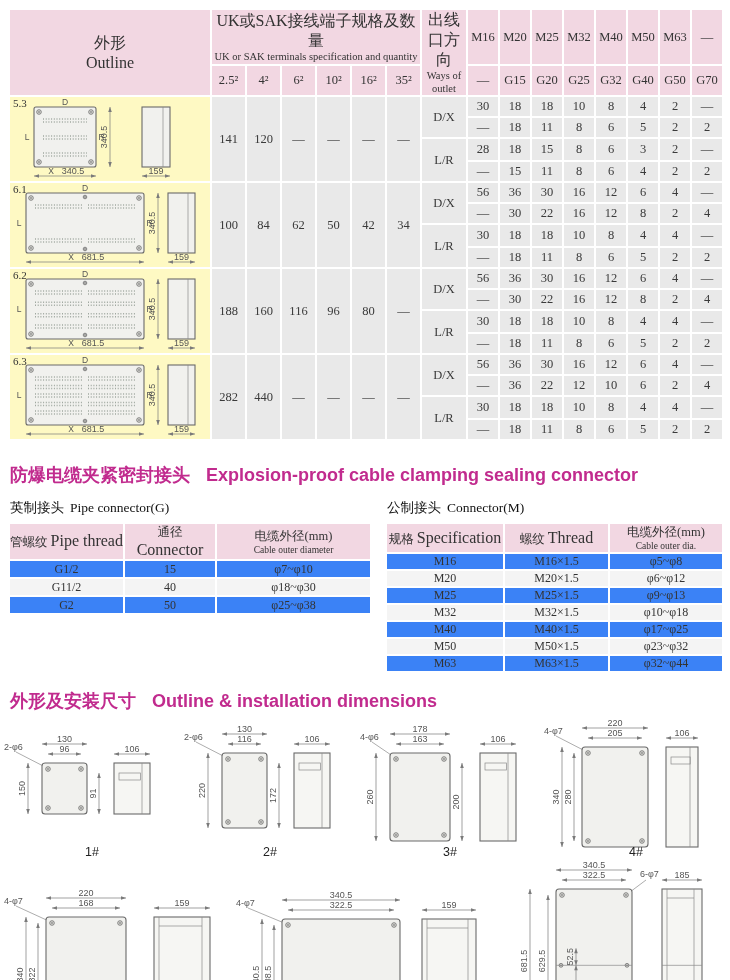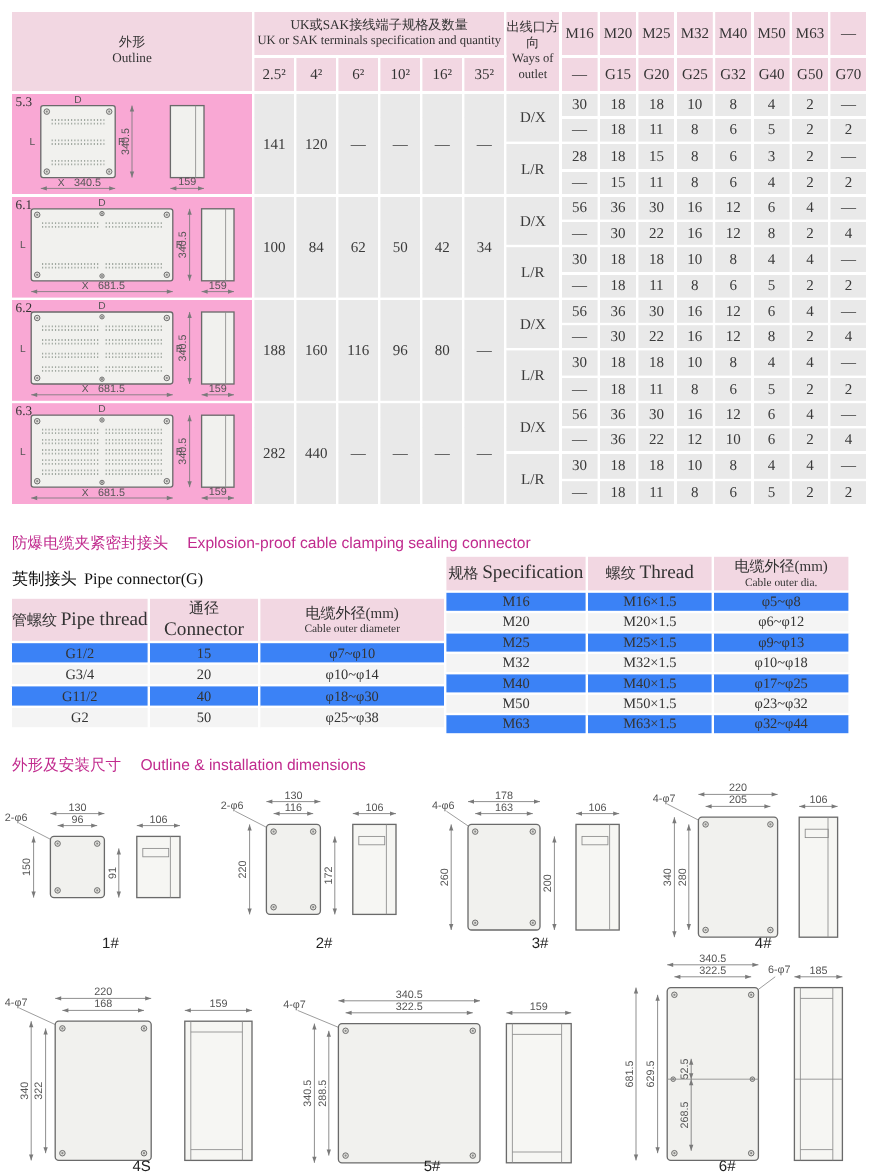--- a/index.html
+++ b/index.html
@@ -4,34 +4,34 @@
 <style>
   *{box-sizing:border-box}
   html,body{margin:0;padding:0}
   body{width:730px;height:980px;background:#fff;font-family:"Liberation Serif",serif;color:#222;overflow:hidden}
   svg{display:block}
   
   .main-table{border-collapse:collapse;table-layout:fixed;margin:8px 0 0 8px}
   .main-table td{border:2px solid #fff;background:#e9e9e9;text-align:center;vertical-align:middle;
                  padding:0;font-size:12.5px;color:#3a3a3a;overflow:hidden}
   .main-table td.hd{background:#f2d7e2;color:#333}
-  .hd .zh{font-size:11px;line-height:1.25}
+  .hd .zh{font-size:16px;line-height:1.25}
   .hd .en{font-size:10.5px;line-height:1.2}
   tr.hr1{height:38px}
   tr.hr2{height:30px}
   tr.vr{height:21px}
-  td.outline-cell{background:#f9a8d4;padding:0}
+  td.outline-cell{background:#fef9c3;padding:0}
   td.dircell{font-size:12.5px}
   
-  .sec-title{font-family:"Liberation Sans",sans-serif;font-weight:normal;font-size:13px;color:#c12b8e}
+  .sec-title{font-family:"Liberation Sans",sans-serif;font-weight:bold;font-size:18px;color:#c12b8e}
   .sec-title.first{margin:22px 0 0 10px}
   .sec-title.second{margin:16px 0 2px 10px}
   .sec-title .en{margin-left:16px}
   
-  .conn-row{display:flex;width:714px;margin:0 8px}
+  .conn-row{display:flex;justify-content:space-between;width:714px;margin:0 8px}
   .conn-col .subtitle{font-size:13.5px;margin:12px 0 5px 2px;color:#111}
   .conn-col .subtitle .en{margin-left:6px}
   .conn-table{border-collapse:collapse;width:100%;table-layout:fixed}
   .conn-table td{border:2px solid #fff;background:#3b82f6;text-align:center;vertical-align:middle;
                  font-size:12px;color:#333;padding:0}
   .conn-table thead td{background:#f2d7e2;height:30px}
   .conn-table thead .zh{font-size:12.5px}
   .conn-table thead .en{font-size:16px}
   .conn-table thead .sub{font-size:9.5px;line-height:1.1}
   .conn-table tbody tr:nth-child(even) td{background:#f4f4f4}
@@ -534,39 +534,37 @@
           </td>
         </tr>
       </thead>
       <tbody id="pipe-tbody">
           <tr>
             <td>G1/2</td>
             <td>15</td>
             <td>φ7~φ10</td>
           </tr>
           <tr>
-            <td>G3/4</td>
-            <td>20</td>
-            <td>φ10~φ14</td>
-          </tr>
-          <tr>
             <td>G11/2</td>
             <td>40</td>
             <td>φ18~φ30</td>
           </tr>
           <tr>
             <td>G2</td>
             <td>50</td>
             <td>φ25~φ38</td>
           </tr>
         </tbody>
     </table>
   </div>
 
   <div class="conn-col" style="width:337px">
+    <div class="subtitle">
+      <span>公制接头</span><span class="en">Connector(M)</span>
+    </div>
     <table class="conn-table">
       <colgroup>
           <col style="width:118px">
           <col style="width:105px">
           <col style="width:114px">
         </colgroup>
       <thead>
         <tr>
           <td>
             <span class="zh">规格</span>

